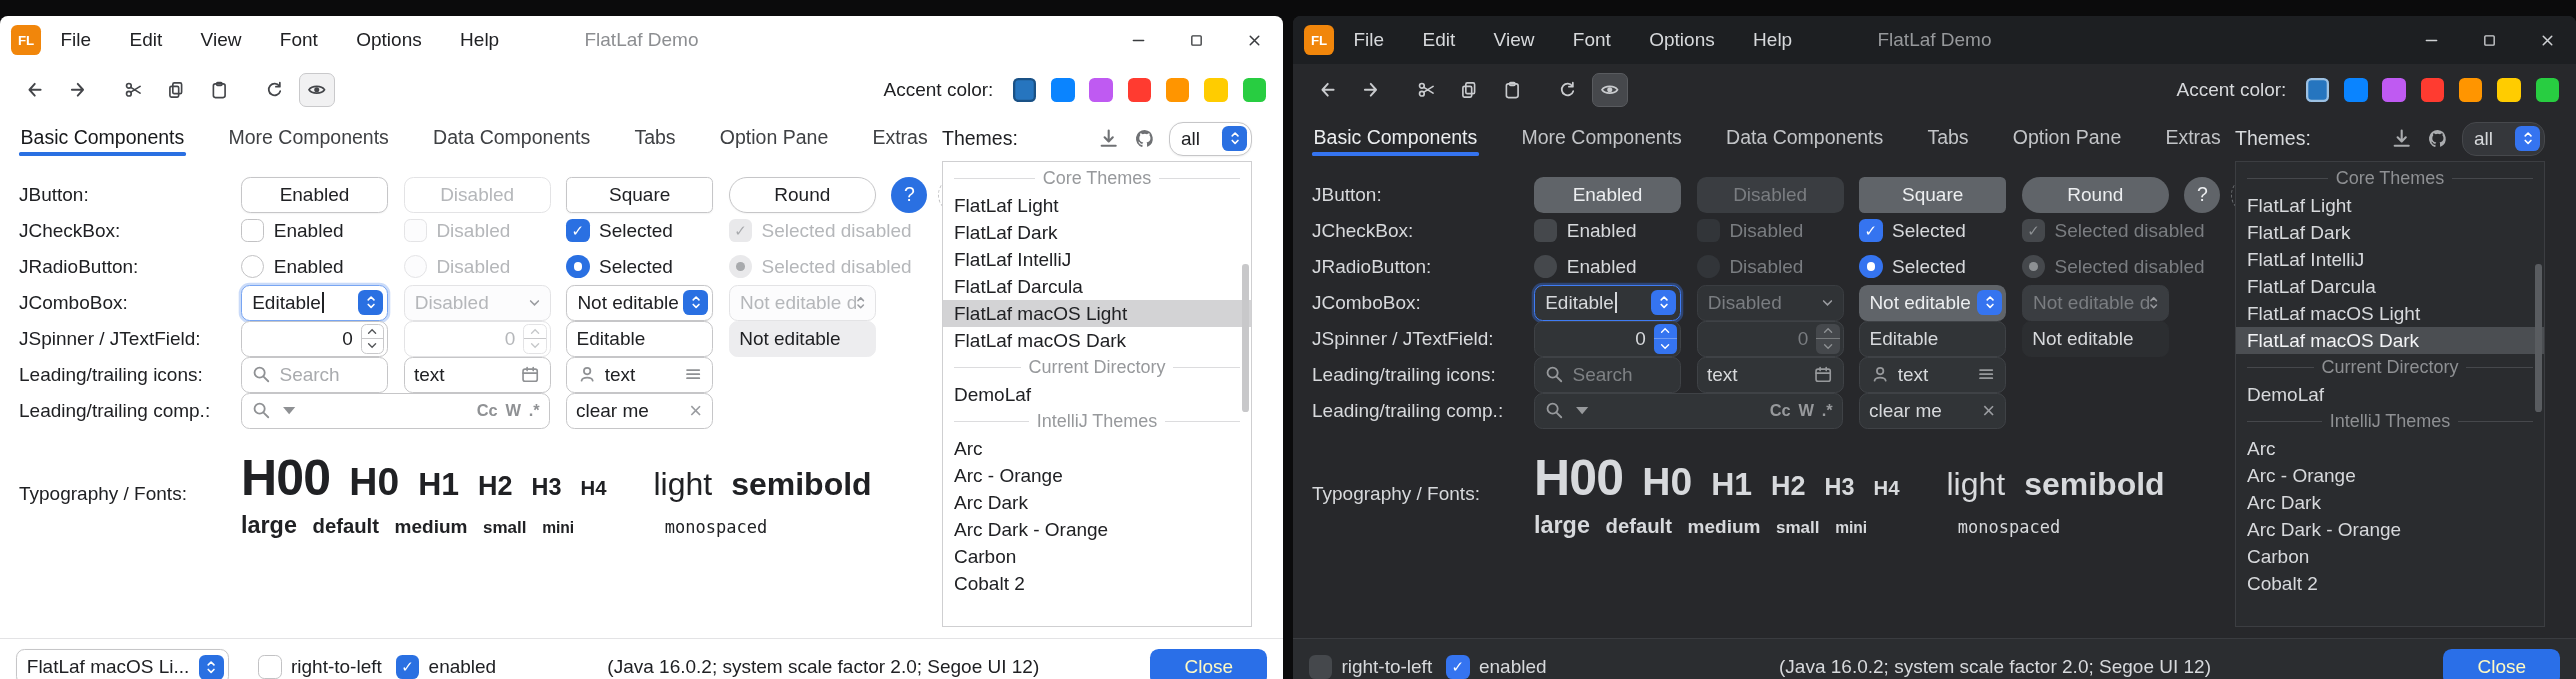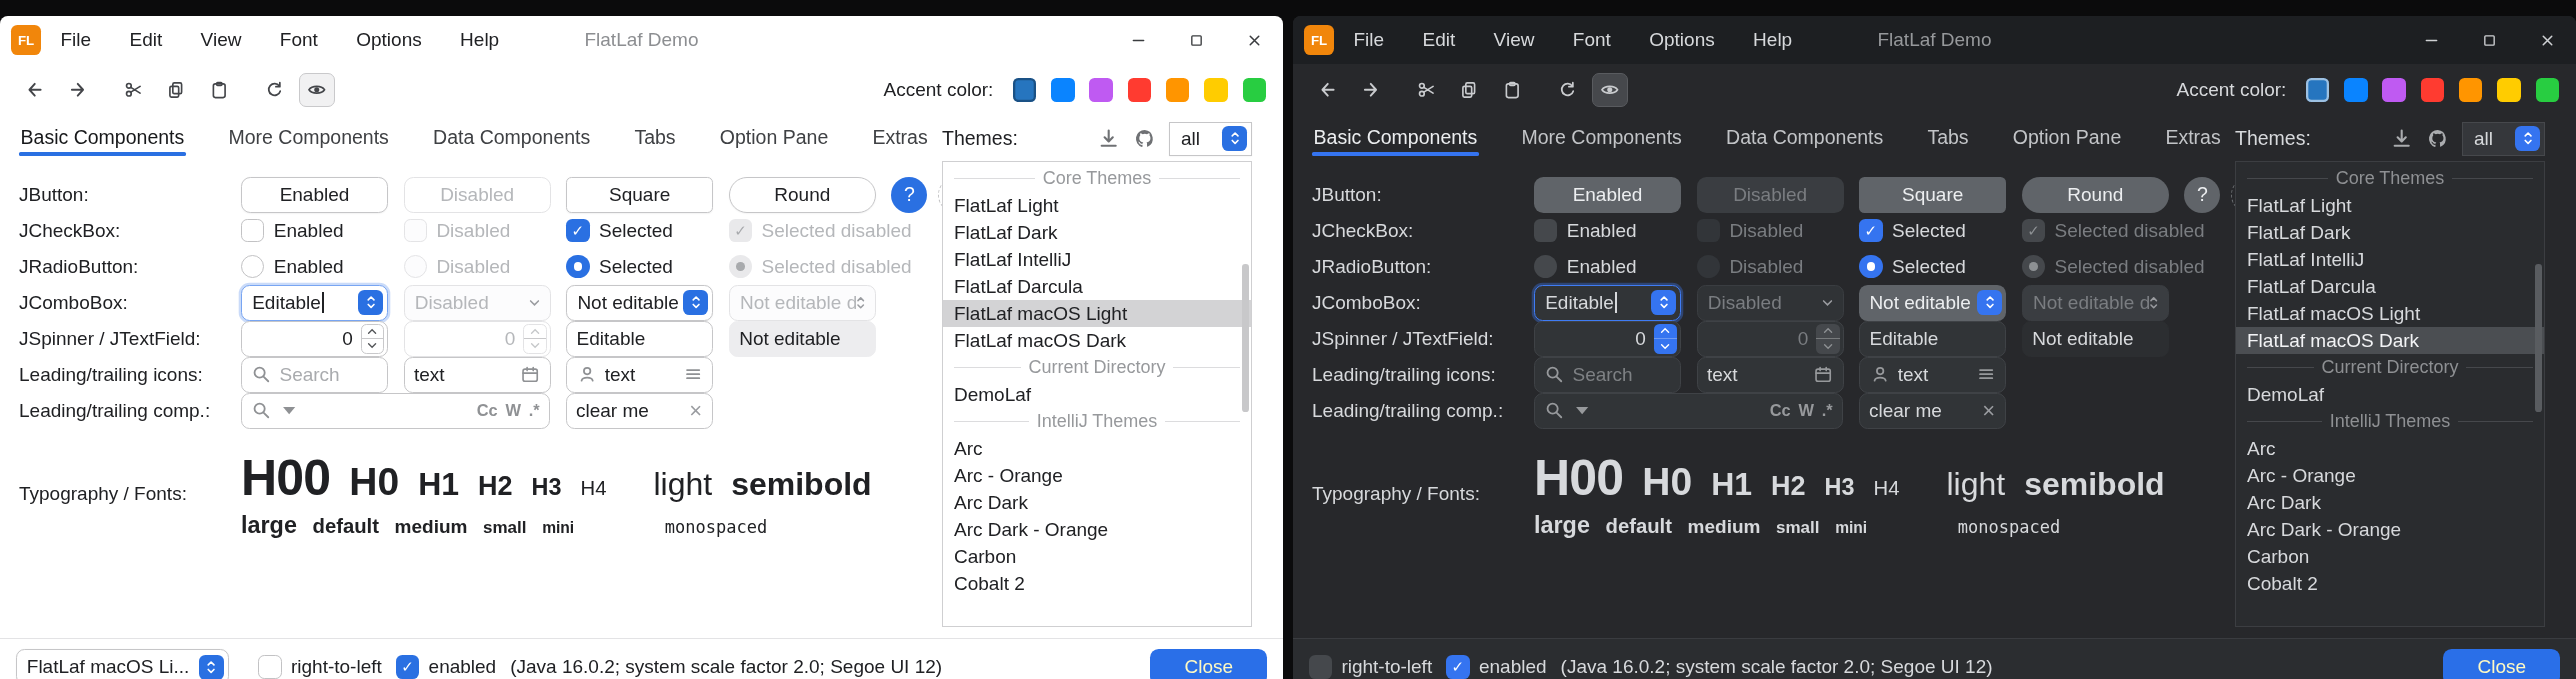--- a/index.html
+++ b/index.html
@@ -47,21 +47,21 @@
   .light .tab.active{color:#17181a;}
   .dark .tab.active{color:#eceef0;}
   .tab.active::after{content:"";position:absolute;left:0;right:0;bottom:5.5px;height:3.1px;border-radius:1.6px;background:var(--acc);}
 
   .themeshead{height:45px;display:flex;align-items:center;}
   .themeslabel{font-size:19.5px;}
   .thicon{width:23.4px;height:23.4px;color:#6f7174;margin-left:12.5px;display:flex;}
   .thicon.first{margin-left:auto;}
   .dark .thicon{color:#aaacaf;}
   .thicon svg{width:100%;height:100%;}
-  .mcombo{margin-left:12.5px;height:34px;width:83px;border-radius:0;display:flex;align-items:center;box-sizing:border-box;}
+  .mcombo{margin-left:12.5px;height:34px;width:83px;border-radius:14px;display:flex;align-items:center;box-sizing:border-box;}
   .light .mcombo{background:#fff;border:1.2px solid #c6c6c8;box-shadow:0 0.8px 1.6px rgba(0,0,0,.06);}
   .dark .mcombo{background:#35373b;border:0.8px solid #46484c;}
   .mtext{flex:1;padding-left:11px;font-size:19px;}
   .bluebtn{width:25px;height:25px;border-radius:6.3px;background:var(--acc);color:#fff;display:flex;align-items:center;justify-content:center;margin-right:3.9px;flex:0 0 25px;}
   .bluebtn svg{width:10.2px;height:16.4px;}
 
   .tlist{flex:1;border:0.8px solid #cfcfd1;background:#fff;position:relative;overflow:hidden;margin-bottom:11px;padding-top:3.1px;box-sizing:border-box;}
   .dark .tlist{border-color:#3c3e42;background:#2a2c2f;}
   .titem{height:27px;line-height:27px;padding:0 11px;font-size:19px;white-space:nowrap;overflow:hidden;}
   .light .titem.sel{background:#d3d3d5;}
@@ -161,37 +161,37 @@
   .xicon{color:#9a9ca0;font-size:22px;flex:0 0 auto;line-height:1;}
 
   .typorow{display:flex;margin-top:20.3px;align-items:center;}
   .typo{flex:1;min-width:0;}
   .tl1{display:flex;align-items:baseline;gap:19px;}
   .t-h00{font-size:50px;font-weight:700;letter-spacing:-0.8px;}
   .t-h0{font-size:39px;font-weight:700;}
   .t-h1{font-size:32px;font-weight:700;}
   .t-h2{font-size:27px;font-weight:700;}
   .t-h3{font-size:23.4px;font-weight:700;}
-  .t-h4{font-size:20.3px;font-weight:400;}
+  .t-h4{font-size:20.3px;font-weight:700;}
   .t-light{font-size:32px;font-weight:300;margin-left:28px;}
   .t-semi{font-size:32px;font-weight:600;}
   .tl2{display:flex;align-items:baseline;gap:15.6px;margin-top:4.7px;}
   .t-large{font-size:23.4px;font-weight:600;text-align:center;}
   .t-def{font-size:20.3px;font-weight:600;}
   .t-med{font-size:19px;font-weight:600;}
   .t-small{font-size:17px;font-weight:600;}
   .t-mini{font-size:15.6px;font-weight:600;}
   .t-mono{font-size:17px;font-family:"DejaVu Sans Mono",monospace;margin-left:75px;font-weight:400;}
 
   
   .statusbar{flex:0 0 56px;display:flex;align-items:center;padding:0 15.6px;gap:14px;border-top:0.8px solid #e3e3e5;}
   .dark .statusbar{border-top-color:#3a3c40;background:#2b2d30;}
   .lnf{width:213px;flex:0 0 213px;}
   .sbgrp{display:flex;align-items:center;gap:9.4px;}
-  .javainfo{flex:1;text-align:left;font-size:19px;white-space:nowrap;overflow:hidden;}
+  .javainfo{flex:1;text-align:center;font-size:19px;white-space:nowrap;overflow:hidden;}
   .closebtn{width:117px;flex:0 0 117px;height:36px;border-radius:8.6px;background:#2a6fe8;color:#fef9c3;display:flex;align-items:center;justify-content:center;font-size:19px;}
 </style>
 </head>
 <body>
 
 <div class="stage">
 
   <div class="win light">
     <div class="titlebar">
       <div class="logo">FL</div>

